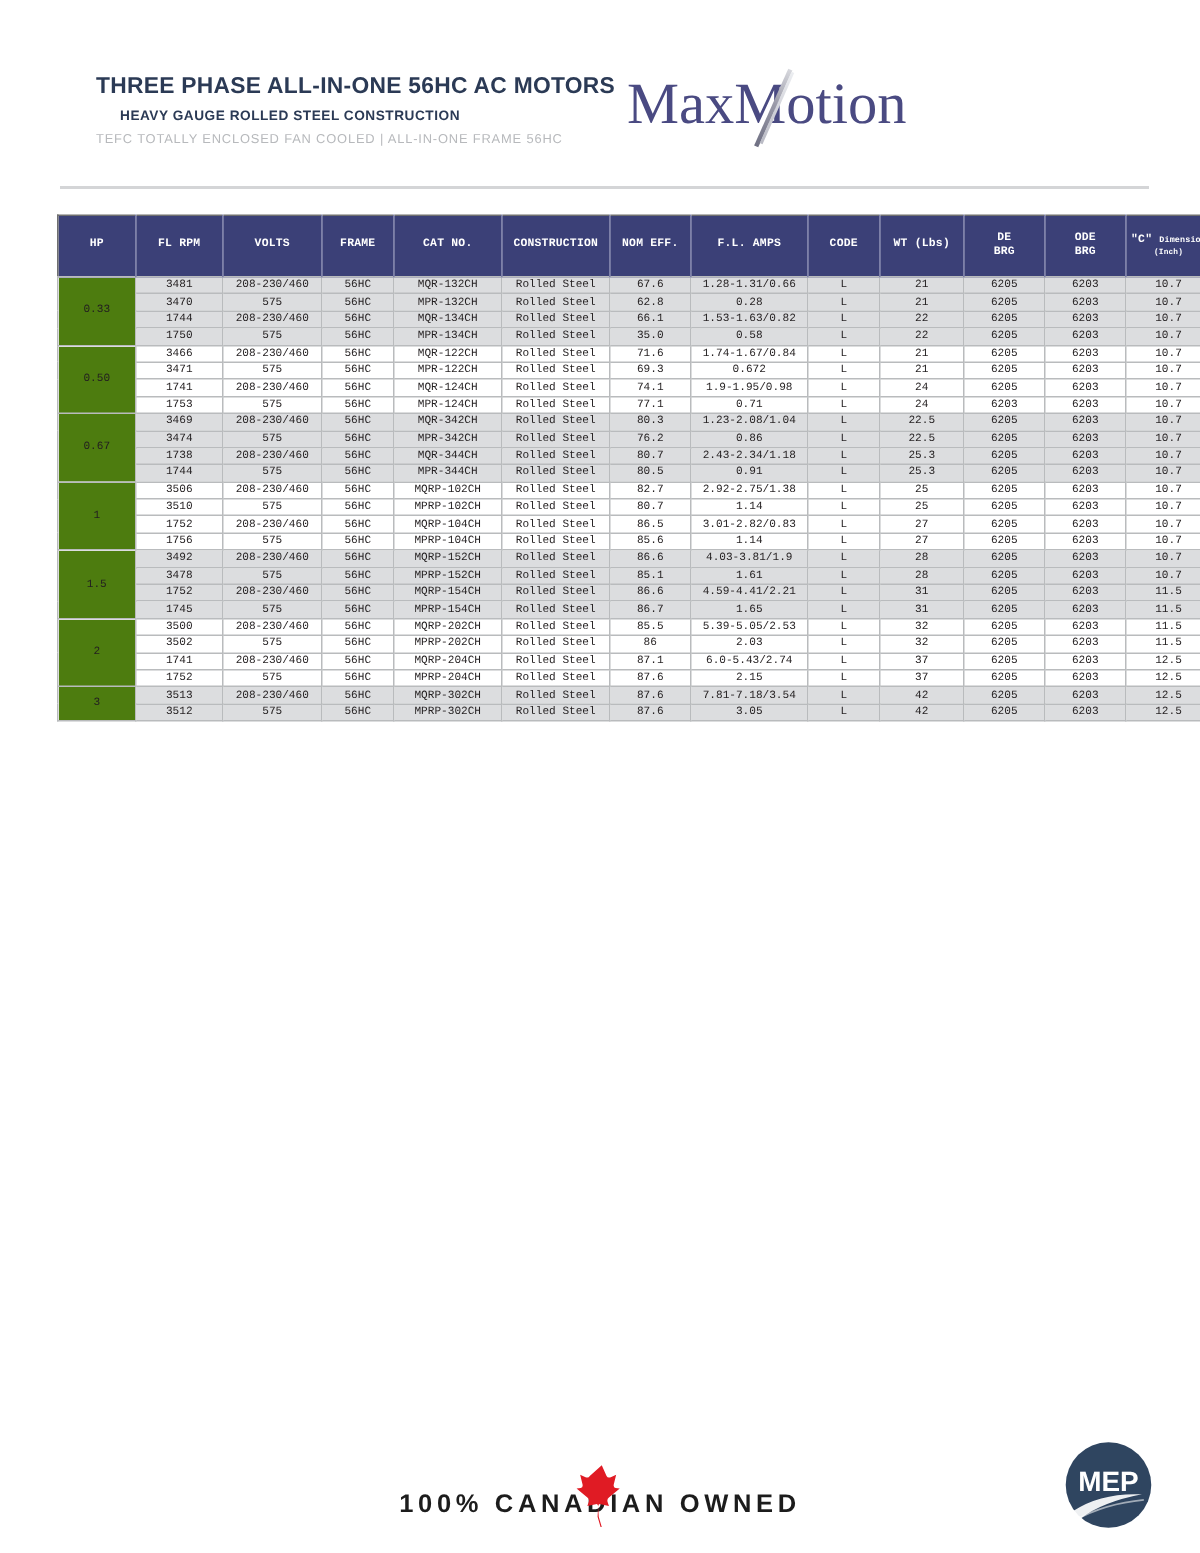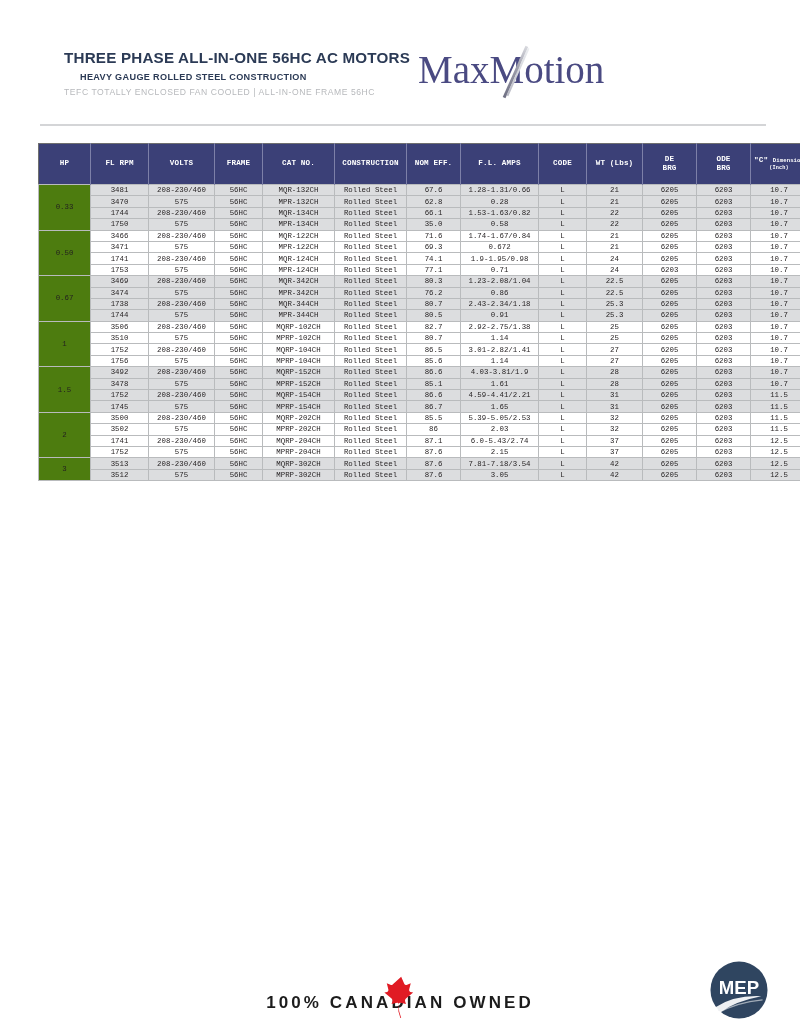--- a/index.html
+++ b/index.html
@@ -474,21 +474,21 @@
           <td>6203</td>
           <td>10.7</td>
         </tr>
         <tr class="band-plain">
           <td>1752</td>
           <td>208-230/460</td>
           <td>56HC</td>
           <td>MQRP-104CH</td>
           <td>Rolled Steel</td>
           <td>86.5</td>
-          <td>3.01-2.82/1.41</td>
+          <td>3.01-2.82/0.83</td>
           <td>L</td>
           <td>27</td>
           <td>6205</td>
           <td>6203</td>
           <td>10.7</td>
         </tr>
         <tr class="band-plain">
           <td>1756</td>
           <td>575</td>
           <td>56HC</td>

